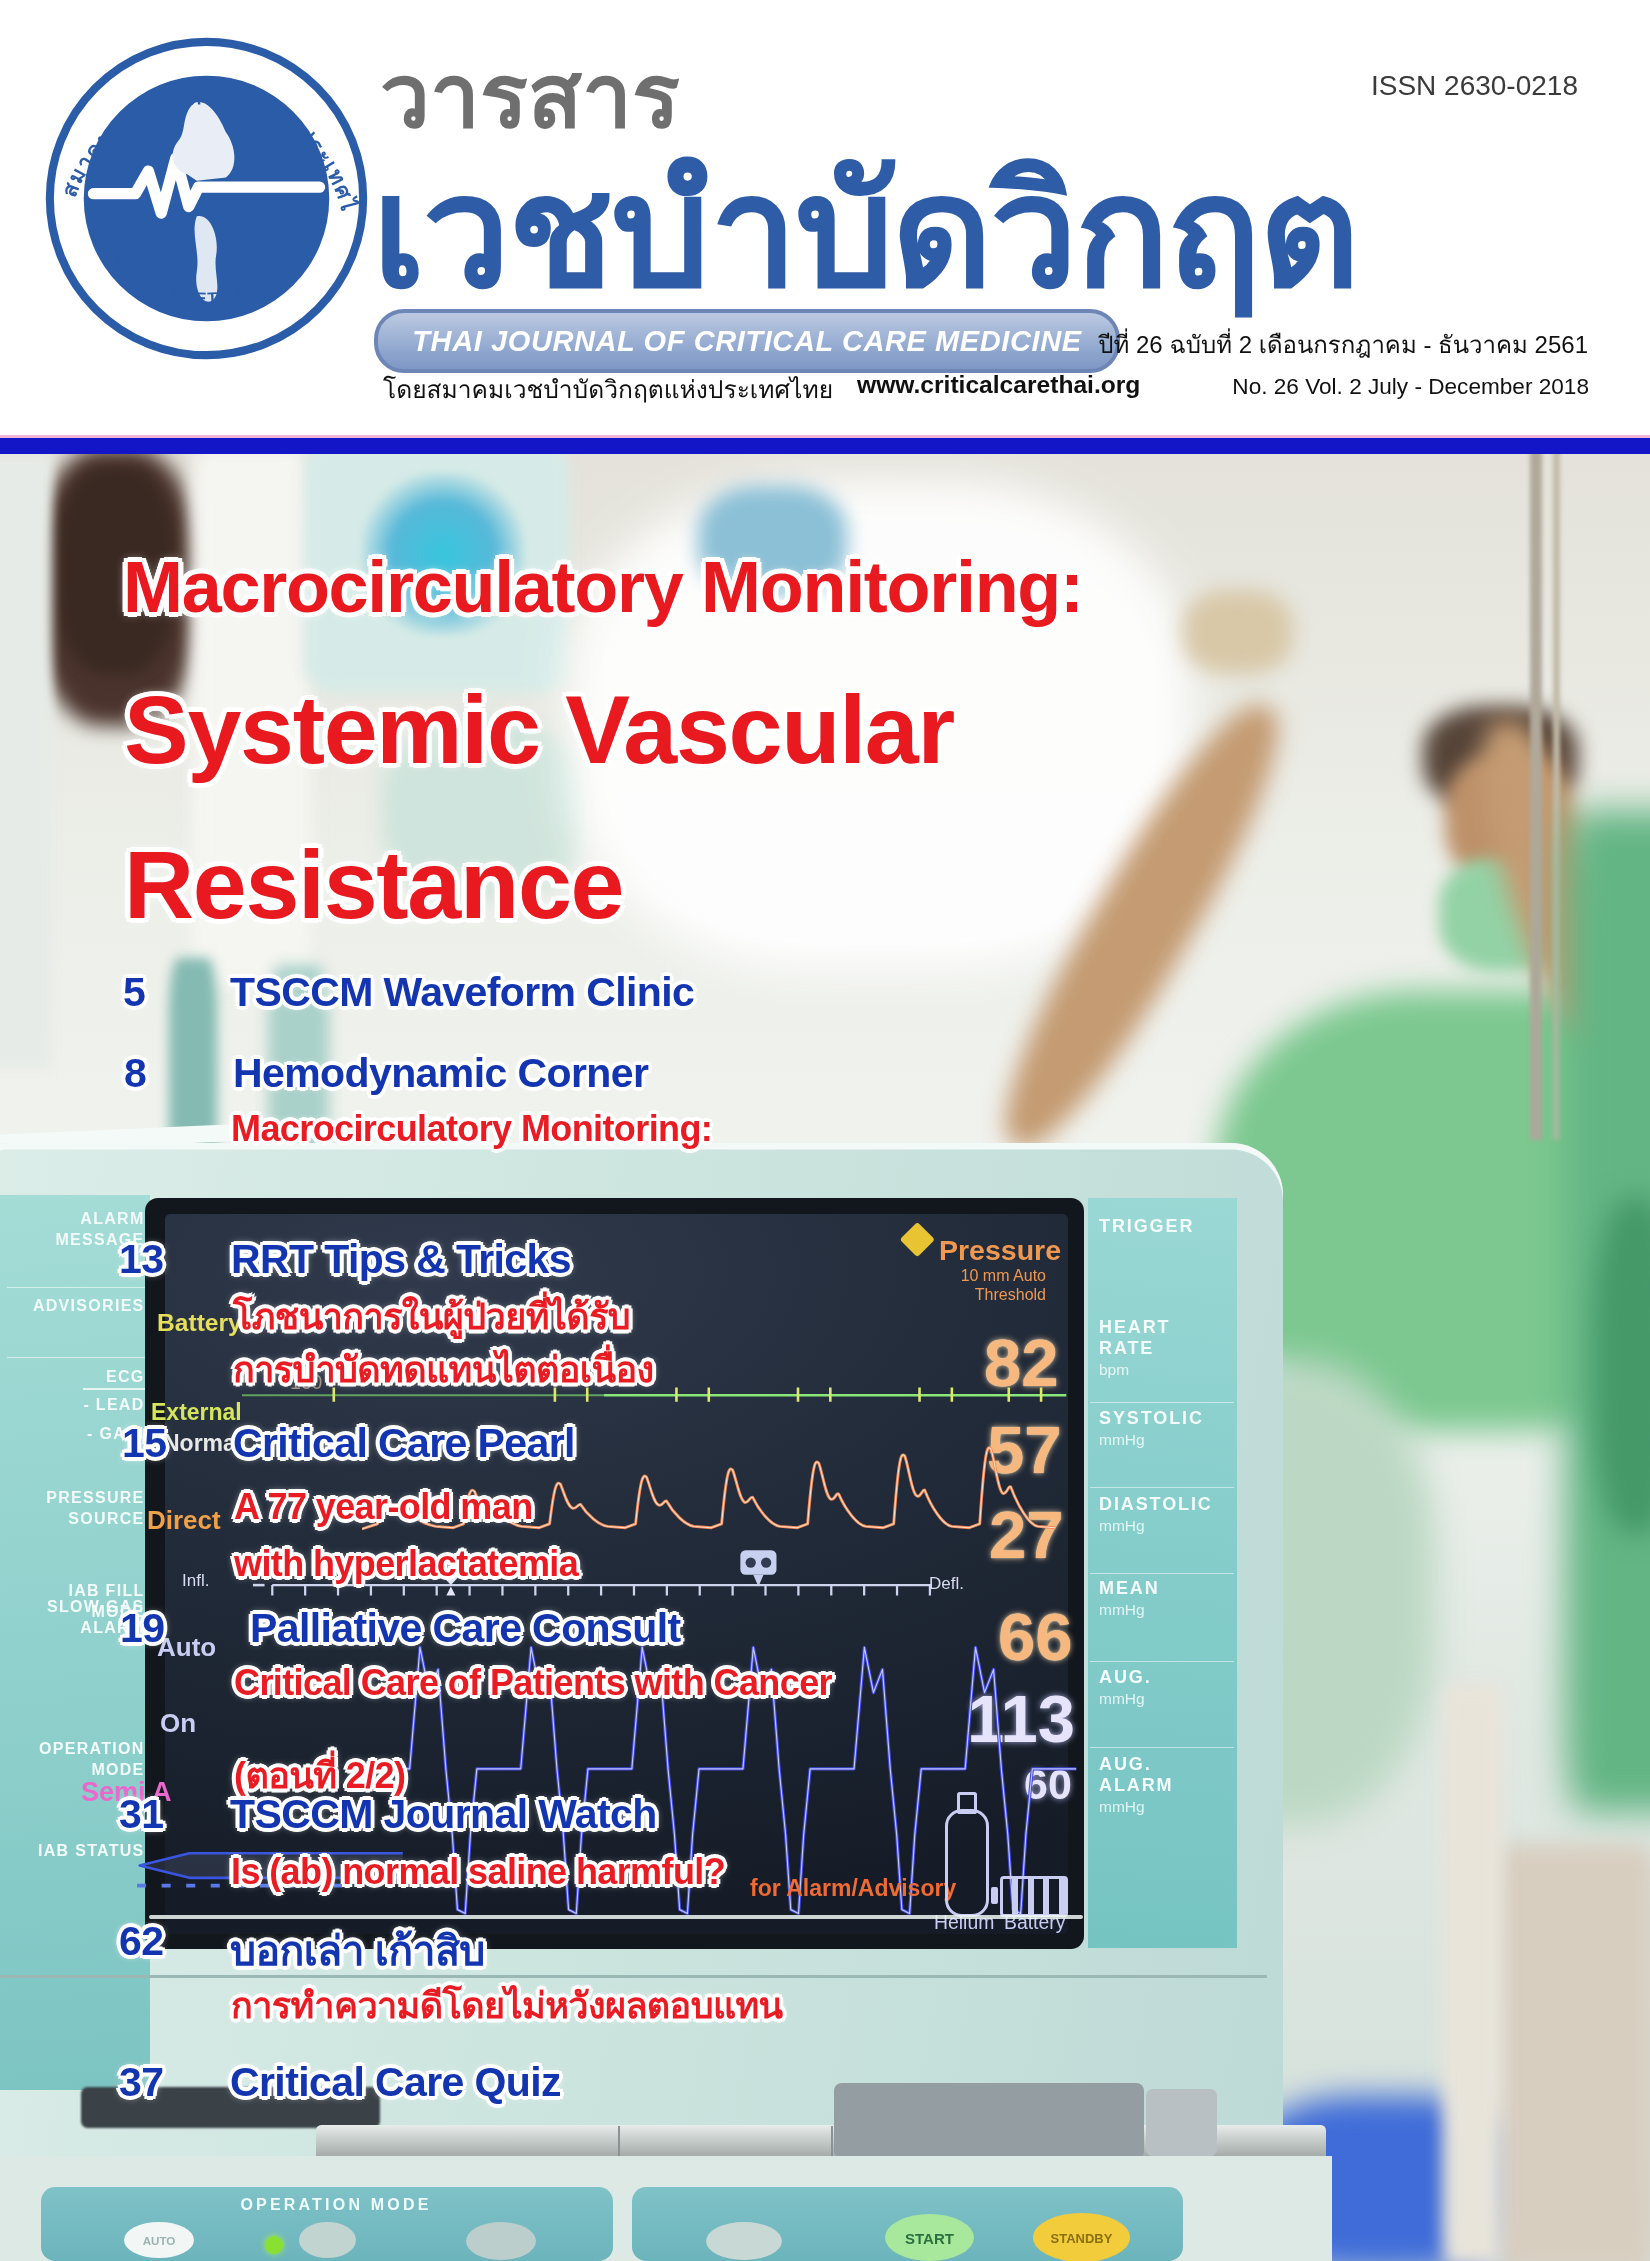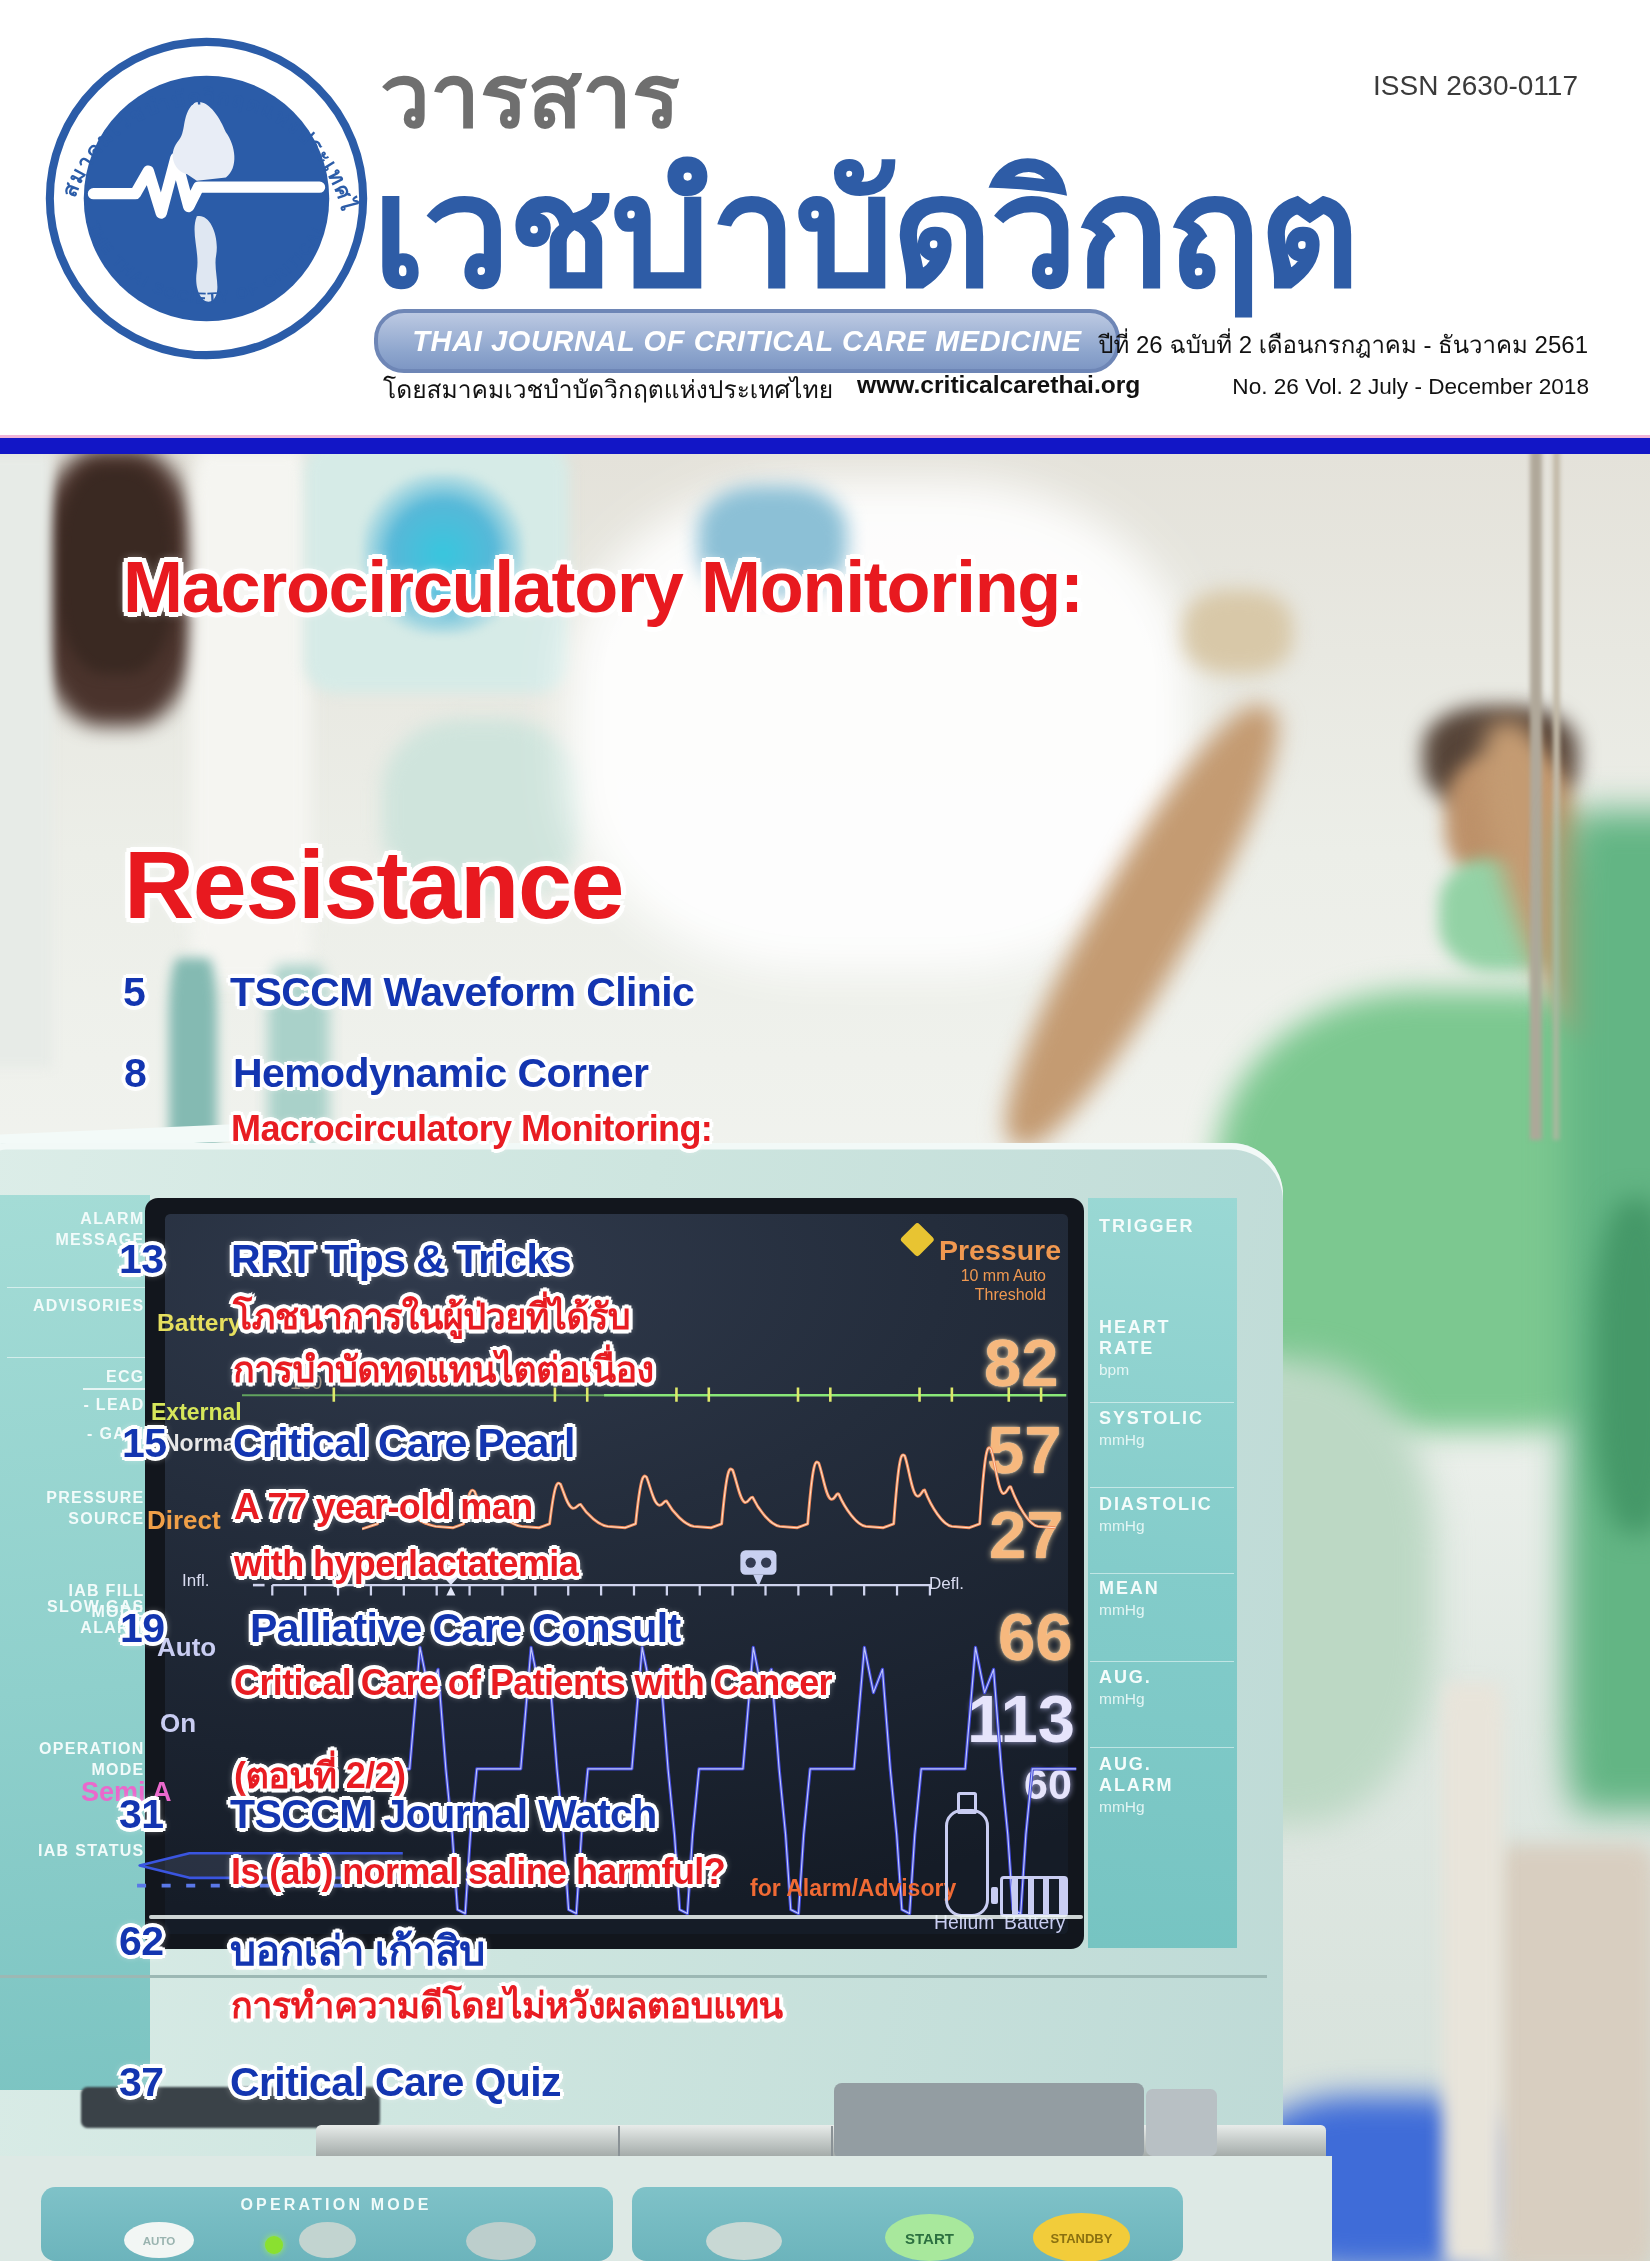--- a/index.html
+++ b/index.html
@@ -151,21 +151,21 @@
     <div id="title-small">วารสาร</div>
     <div id="banner-pill">
       <span>THAI JOURNAL OF CRITICAL CARE MEDICINE</span>
     </div>
 
     <div id="title-large">เวชบำบัดวิกฤต</div>
 
     <div id="publisher">โดยสมาคมเวชบำบัดวิกฤตแห่งประเทศไทย</div>
     <div id="website">www.criticalcarethai.org</div>
 
-    <div id="issn">ISSN 2630-0117</div>
+    <div id="issn">ISSN 2630-0218</div>
     <div id="vol-thai">ปีที่ 26 ฉบับที่ 2 เดือนกรกฎาคม - ธันวาคม 2561</div>
     <div id="vol-eng">No. 26 Vol. 2 July - December 2018</div>
   </div>
 
   <div id="bar-pink"></div>
   <div id="bar-blue"></div>
 
   <div id="photo">
     <div class="blob" style="left:36px;top:-6.5px;width:162px;height:278px;background:#4a332c;filter:blur(10.3px);"></div>
     <div class="blob" style="left:58px;top:13px;width:116px;height:207px;background:#3a2922;filter:blur(6.5px);"></div>
@@ -337,20 +337,21 @@
   <div class="btn" style="left:466px;top:2222px;width:70px;height:38px;background:#bccecc;"></div>
   <div class="btn" style="left:706px;top:2222px;width:76px;height:38px;background:#c8d8d4;"></div>
   <div class="btn" style="left:885px;top:2214px;width:89px;height:47px;background:#a8e89c;">
     <span style="font-size:15px;color:#2c7040;">START</span>
   </div>
   <div class="btn" style="left:1033px;top:2213px;width:97px;height:49px;background:#f2cc3a;">
     <span style="font-size:13px;color:#8a7010;">STANDBY</span>
   </div>
 
   <div class="hl owl" id="h0">Macrocirculatory Monitoring:</div>
+  <div class="hl owl" id="h1">Systemic Vascular</div>
   <div class="hl owl" id="h2">Resistance</div>
 
   <div class="tocb ow" id="t0n">5</div>
   <div class="tocb ow" id="t0t">TSCCM Waveform Clinic</div>
 
   <div class="tocb ow" id="t1n">8</div>
   <div class="tocb ow" id="t1t">Hemodynamic Corner</div>
   <div class="tocr ow" id="t1s0">Macrocirculatory Monitoring:</div>
 
   <div class="tocb ow" id="t2n">13</div>

